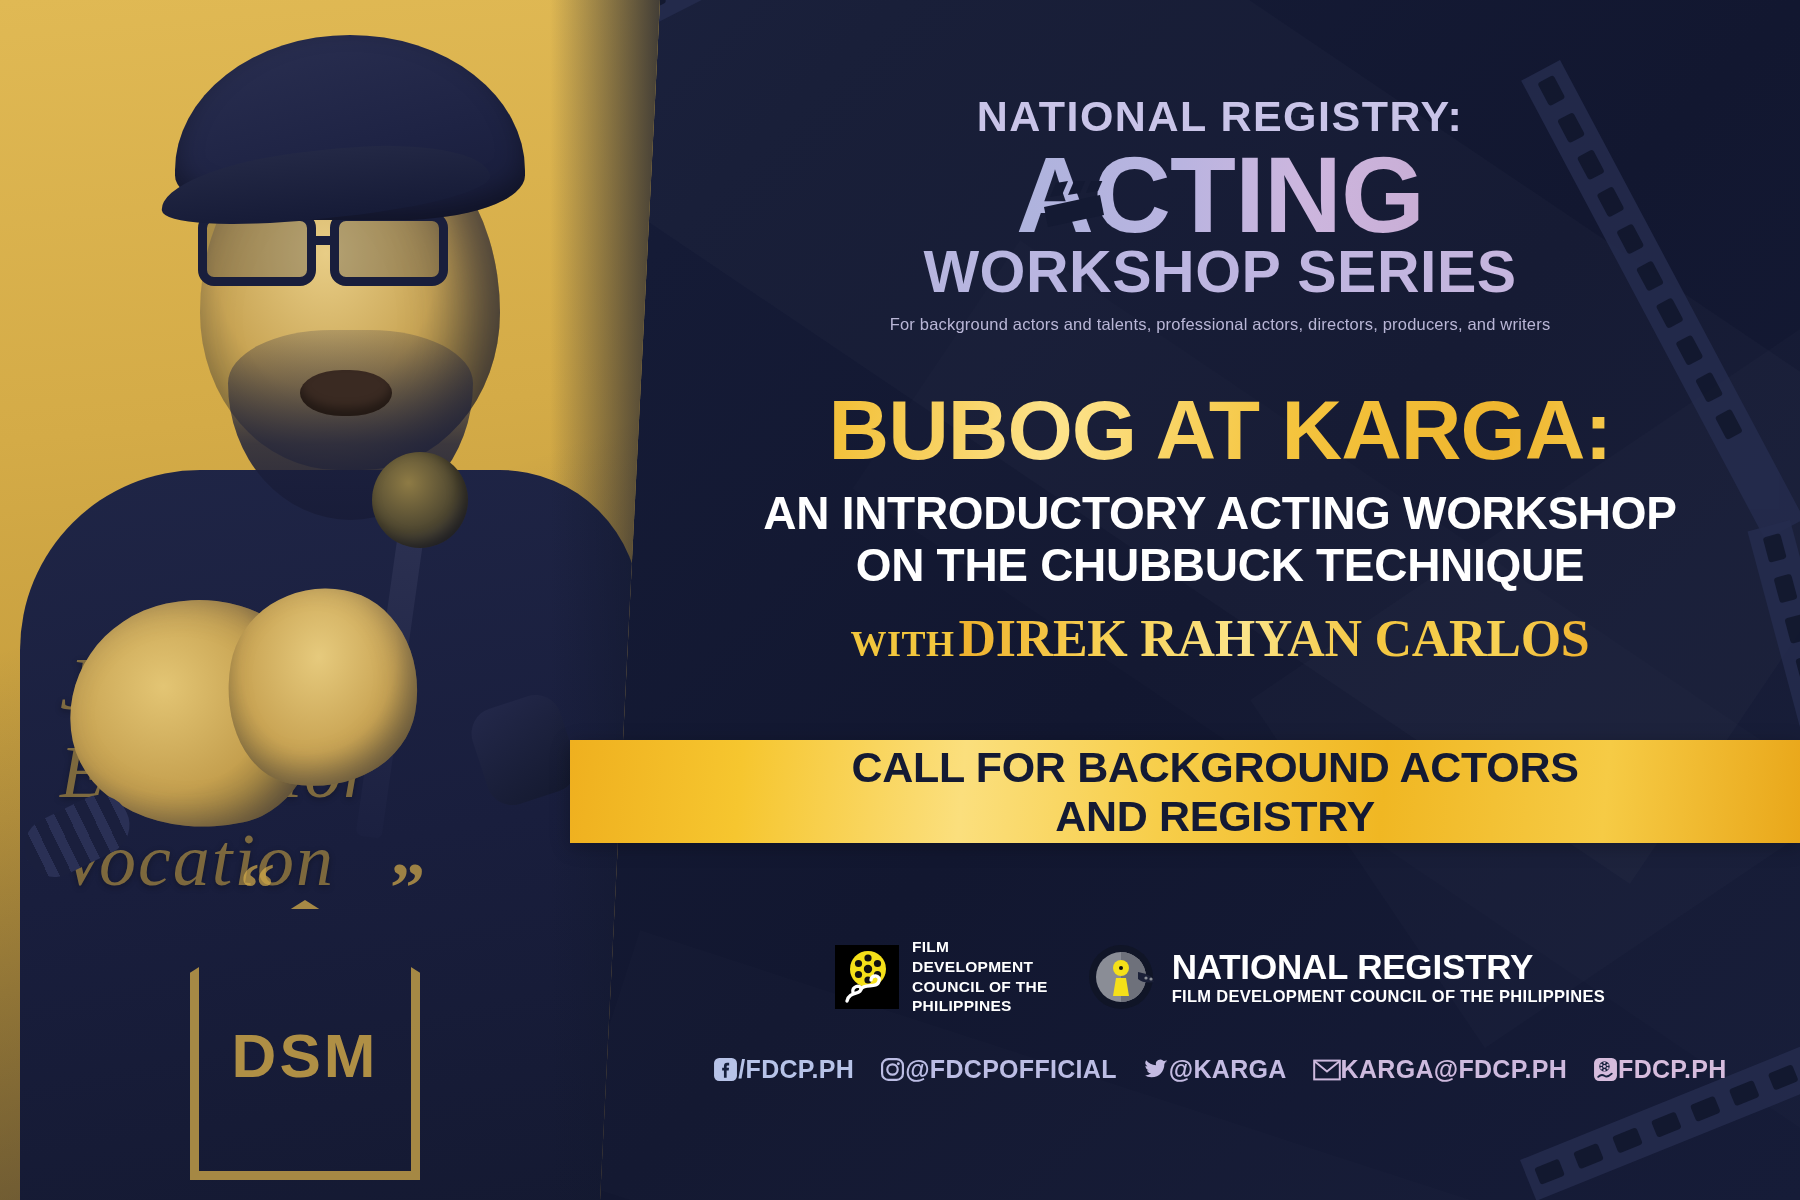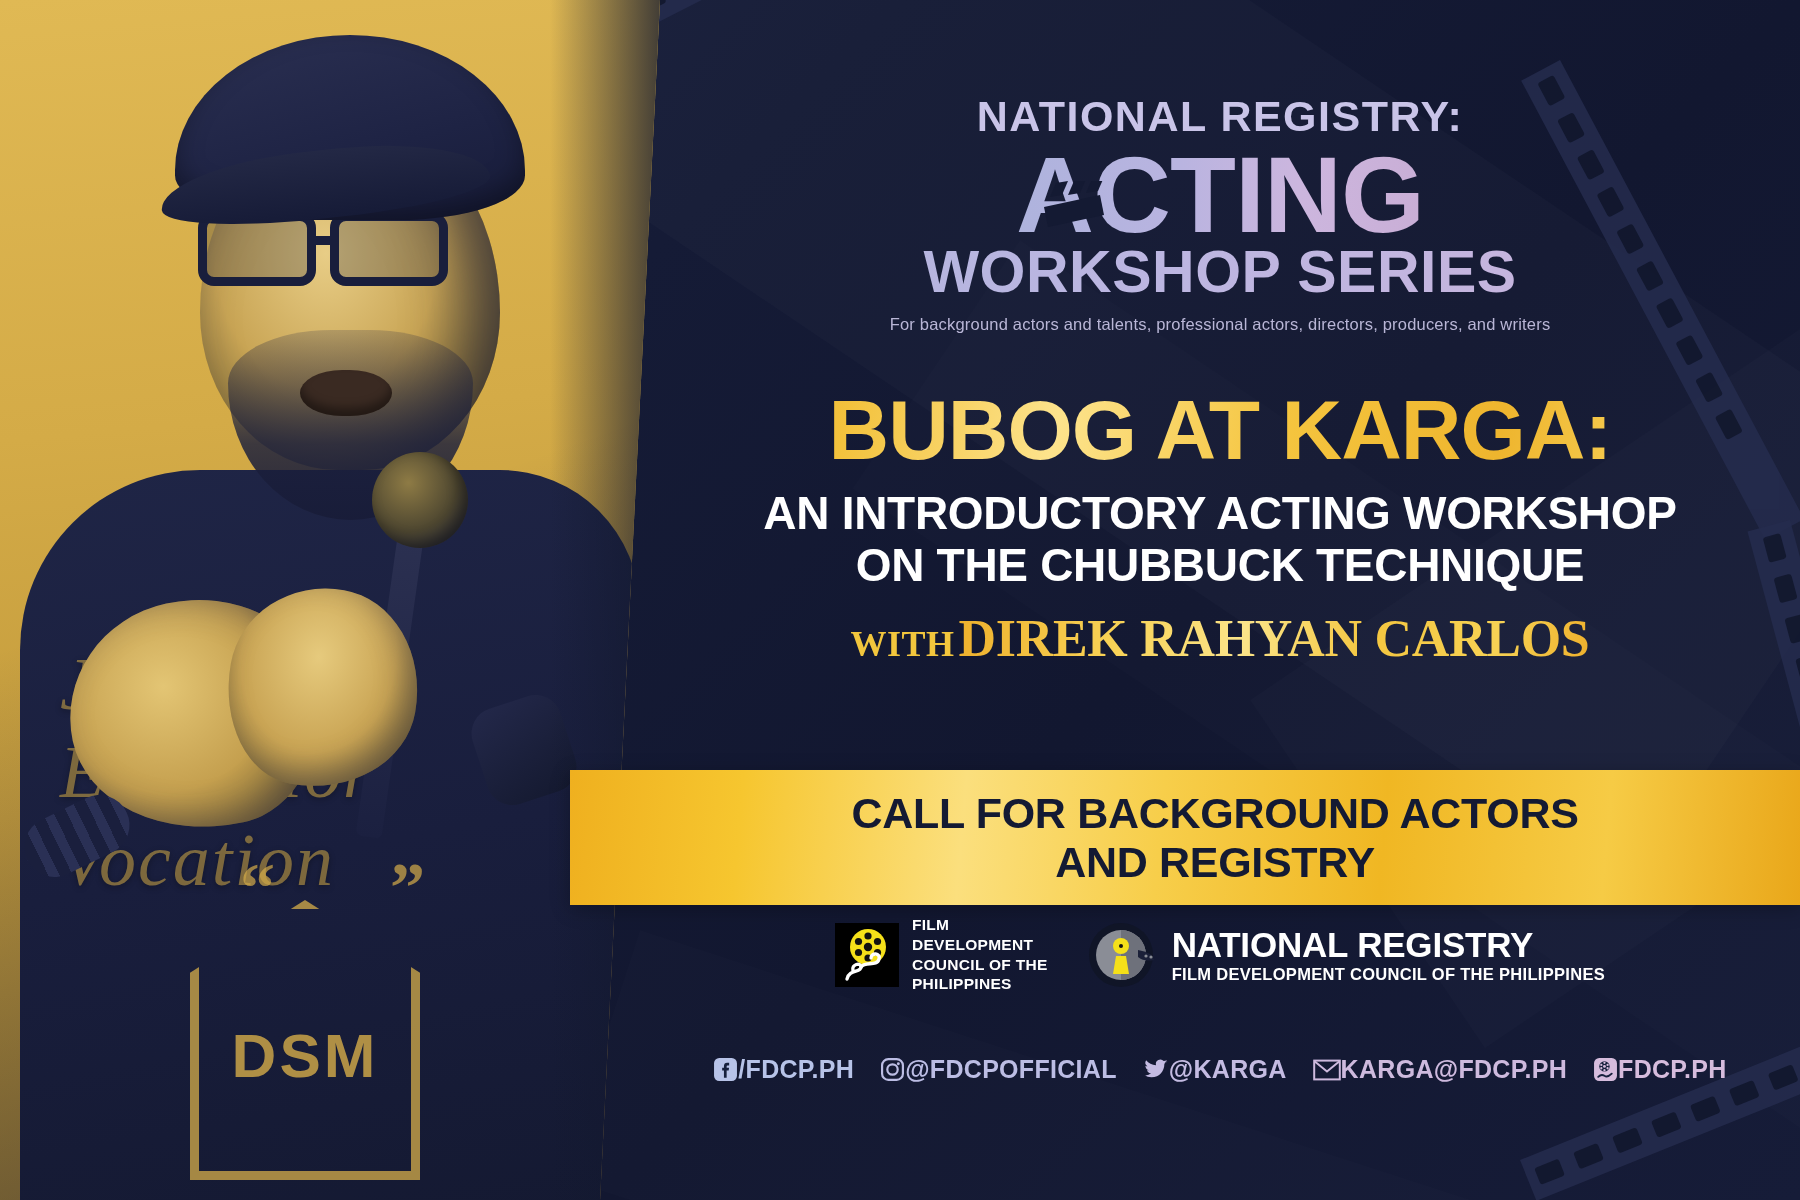--- a/index.html
+++ b/index.html
@@ -229,35 +229,34 @@
   }
   .speaker {
     font-size:52px; font-weight:bold; letter-spacing:-.3px;
     background:linear-gradient(100deg,#eeb02c 0%,#f8d256 25%,#fbe489 45%,#f4c640 65%,#f7d254 85%,#eeb02c 100%);
     -webkit-background-clip:text; background-clip:text; color:transparent;
   }
 
   
   .cta-banner {
     position:absolute; left:-70px; top:740px;
-    width:1230px; height:135px;
+    width:1230px; height:103px;
     background:linear-gradient(95deg,#efb01f 0%,#f6c62f 14%,#fbdf7d 32%,#f7ce4a 48%,#f0b723 66%,#f6cb45 84%,#e9a71a 100%);
     display:flex; align-items:center; justify-content:center;
     box-shadow:0 4px 18px rgba(0,0,0,.25);
-    margin-top:30px;
   }
   .cta-text {
     color:#141a33; font-size:43px; font-weight:bold;
     line-height:1.13; text-align:center; letter-spacing:-.3px;
     padding-left:60px;
   }
 
   
   .logo-row {
-    position:absolute; left:0; top:915px; width:1160px;
+    position:absolute; left:0; top:937px; width:1160px;
     display:flex; align-items:center; justify-content:center; gap:40px;
   }
   .fdcp-lockup { display:flex; align-items:center; gap:13px; }
   .fdcp-mark {
     width:64px; height:64px; background:#000; position:relative; flex:none;
   }
   .fdcp-text {
     color:#fff; font-size:15.5px; font-weight:bold;
     line-height:1.28; letter-spacing:.3px; white-space:pre-line;
   }

